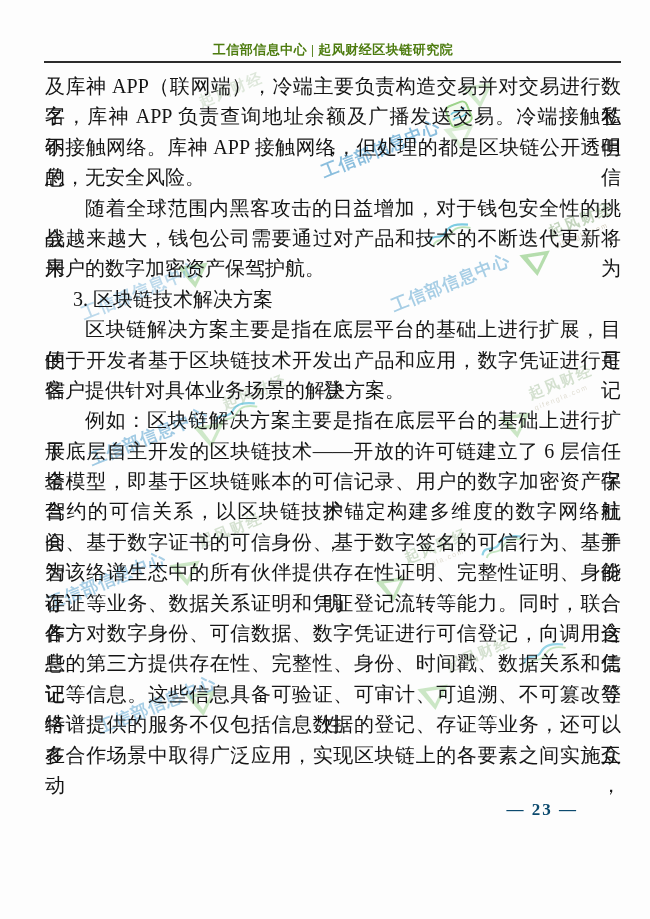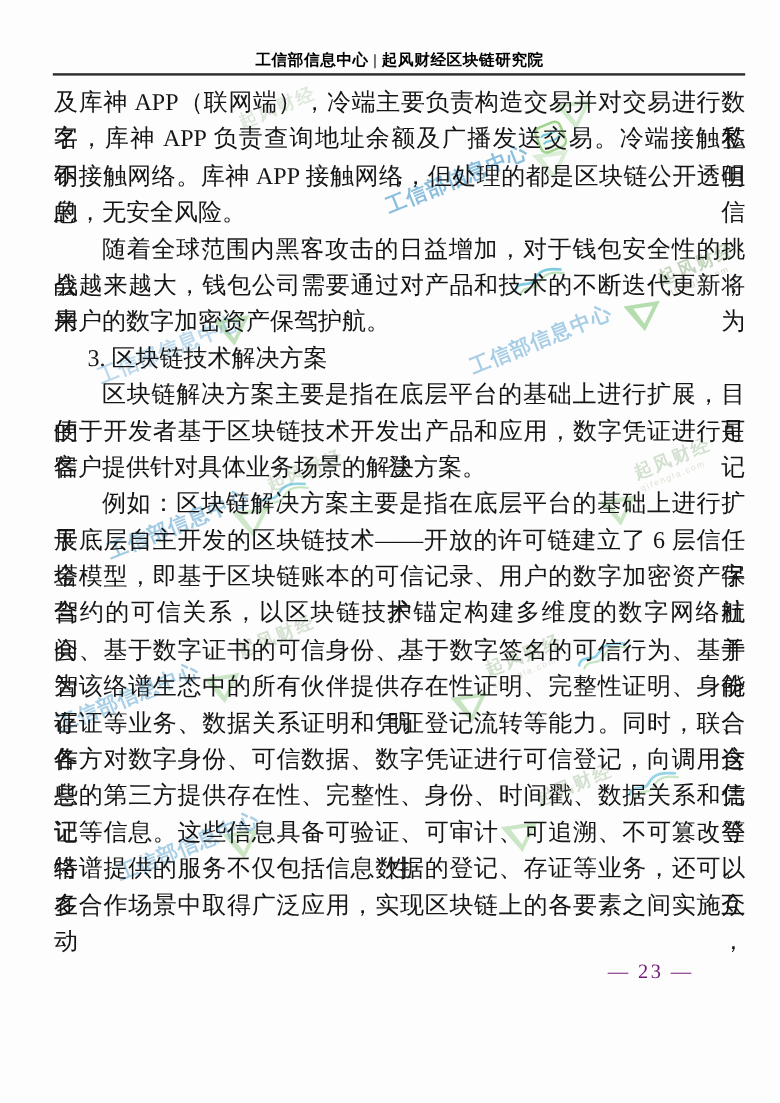--- a/index.html
+++ b/index.html
@@ -3,41 +3,41 @@
 <meta charset="utf-8">
 <style>
   html,body{margin:0;padding:0;background:#e8e8e8;}
   .page{
     position:relative;width:650px;height:919px;margin:0 auto;
     background:#fdfdfd;overflow:hidden;
     font-family:"Liberation Serif","DejaVu Serif",serif;color:#151515;
   }
   .header{
     position:absolute;left:45px;top:41px;width:576px;
-    text-align:center;font-size:13px;font-weight:bold;letter-spacing:.5px;color:#000000;
+    text-align:center;font-size:13px;font-weight:bold;letter-spacing:.5px;color:#4d7c0f;
     z-index:3;
   }
   .header-rule{
     position:absolute;left:44px;top:61px;width:577px;height:0;
     border-top:2px solid #2c2c2c;z-index:3;
   }
   .text-flow{
     position:absolute;left:45px;top:71px;width:576px;
     font-size:20px;line-height:30.4px;z-index:2;
   }
   .line{
     text-align:justify;text-align-last:justify;text-justify:inter-character;
     height:30.4px;overflow:visible;
   }
   .line.indent{text-indent:2em;}
   .line.no-just{text-align:center;text-align-last:left;}
   .line.heading-line{text-align:right;text-align-last:left;text-indent:1.4em;}
   .pagenum{
     position:absolute;top:800px;right:72px;font-size:17px;letter-spacing:2px;
-    color:#701a75;z-index:2;
+    color:#0c4a6e;z-index:2;font-weight:bold;
   }
   
   .wm{
     position:absolute;display:flex;align-items:flex-start;
     transform:rotate(-22deg);transform-origin:left top;
     z-index:1;pointer-events:none;white-space:nowrap;
   }
   .wm-g-text{
     font-family:"Liberation Sans","DejaVu Sans",sans-serif;font-weight:bold;
     font-size:17px;letter-spacing:1px;color:#6fafd6;

